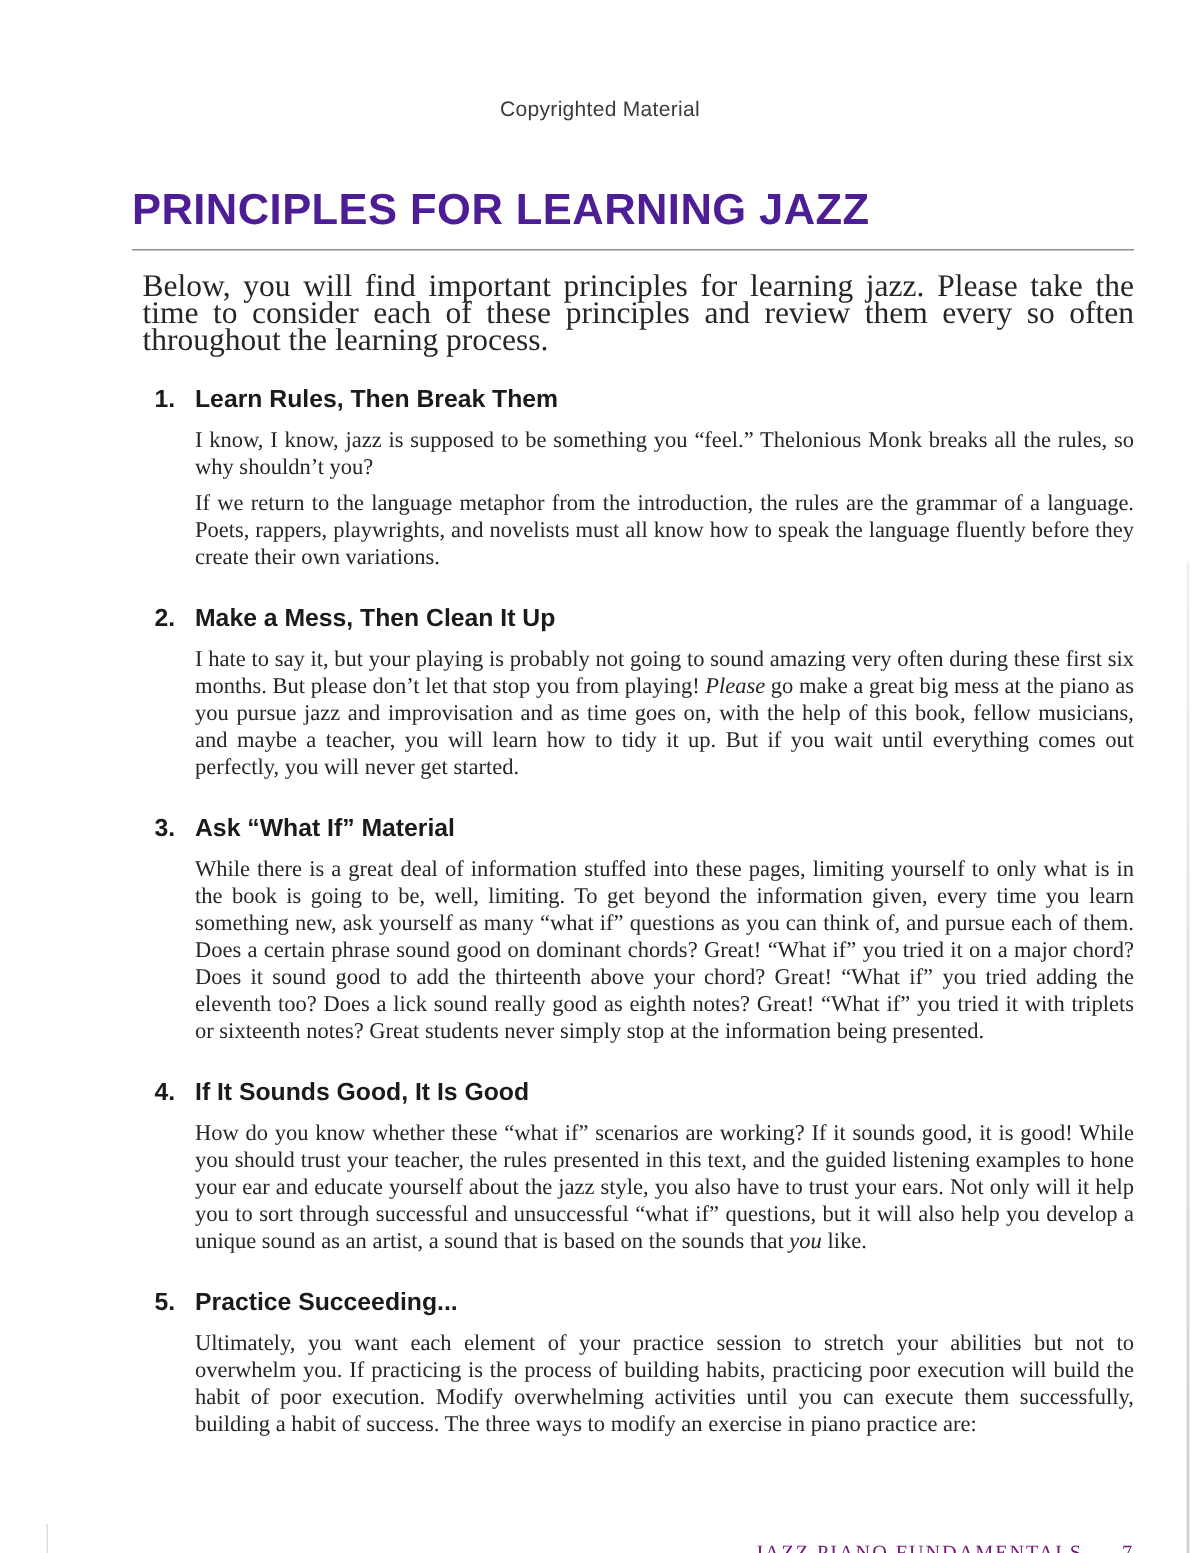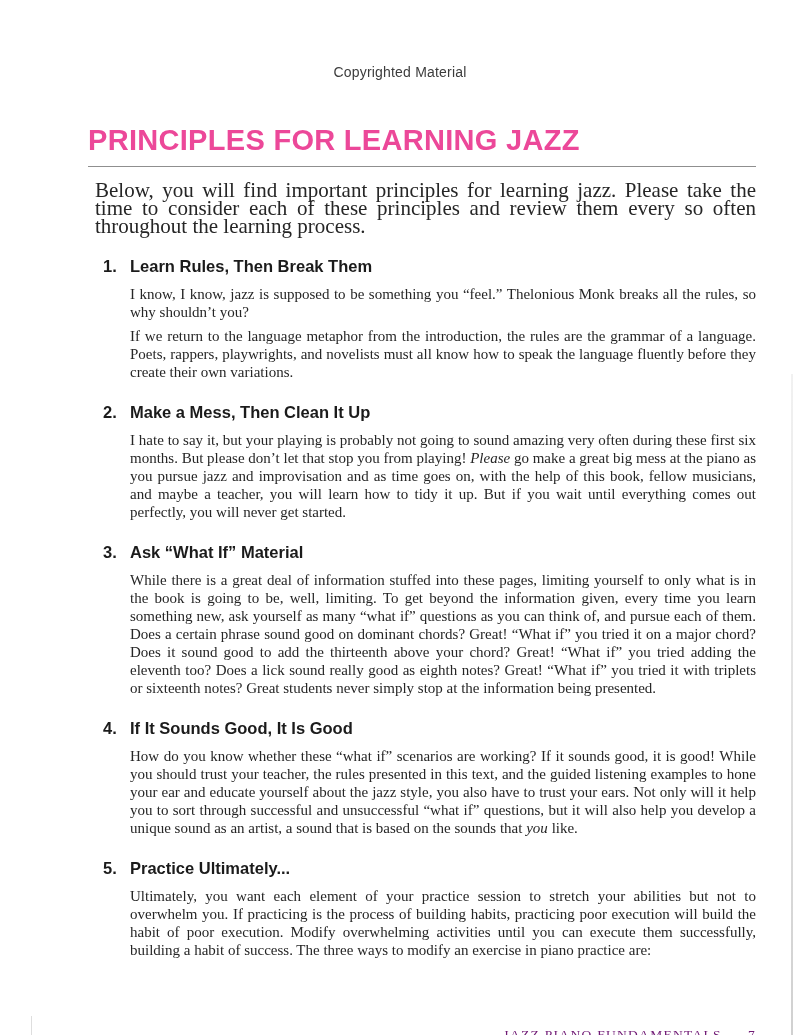--- a/index.html
+++ b/index.html
@@ -24,21 +24,21 @@
     font-family:"Liberation Sans", sans-serif;
     font-size:14px;color:#3c3c3c;letter-spacing:.2px;
   }
   .content{padding:0 44px 0 88px;}
   .page-title{
     margin:44px 0 0 0;
     font-family:"Liberation Sans", sans-serif;
     font-weight:bold;
     font-size:29px;
     letter-spacing:.3px;
-    color:#ec4899;
+    color:#4c1d95;
   }
   .title-rule{
     margin:9px 0 0 0;border:none;
     border-top:1px solid #8f8f8f;height:0;
   }
   .intro{
     margin:14px 0 0 7px;
     font-size:21px;line-height:18px;
     text-align:justify;
   }
@@ -109,21 +109,21 @@
         <section class="section">
           <div class="sec-heading">
             <span class="sec-num">4.</span>
             <span>If It Sounds Good, It Is Good</span>
           </div>
           <p class="body-p"><span>How do you know whether these “what if” scenarios are working? If it sounds good, it is good! While you should trust your teacher, the rules presented in this text, and the guided listening examples to hone your ear and educate yourself about the jazz style, you also have to trust your ears. Not only will it help you to sort through successful and unsuccessful “what if” questions, but it will also help you develop a unique sound as an artist, a sound that is based on the sounds that </span><span class="it">you</span><span> like.</span></p>
         </section>
         <section class="section">
           <div class="sec-heading">
             <span class="sec-num">5.</span>
-            <span>Practice Ultimately...</span>
+            <span>Practice Succeeding...</span>
           </div>
           <p class="body-p"><span>Ultimately, you want each element of your practice session to stretch your abilities but not to overwhelm you. If practicing is the process of building habits, practicing poor execution will build the habit of poor execution. Modify overwhelming activities until you can execute them successfully, building a habit of success. The three ways to modify an exercise in piano practice are:</span></p>
         </section>
       </div>
   </div>
 
   <div class="footer-line">
     <span>JAZZ PIANO FUNDAMENTALS</span>
     <span>7</span>
   </div>

